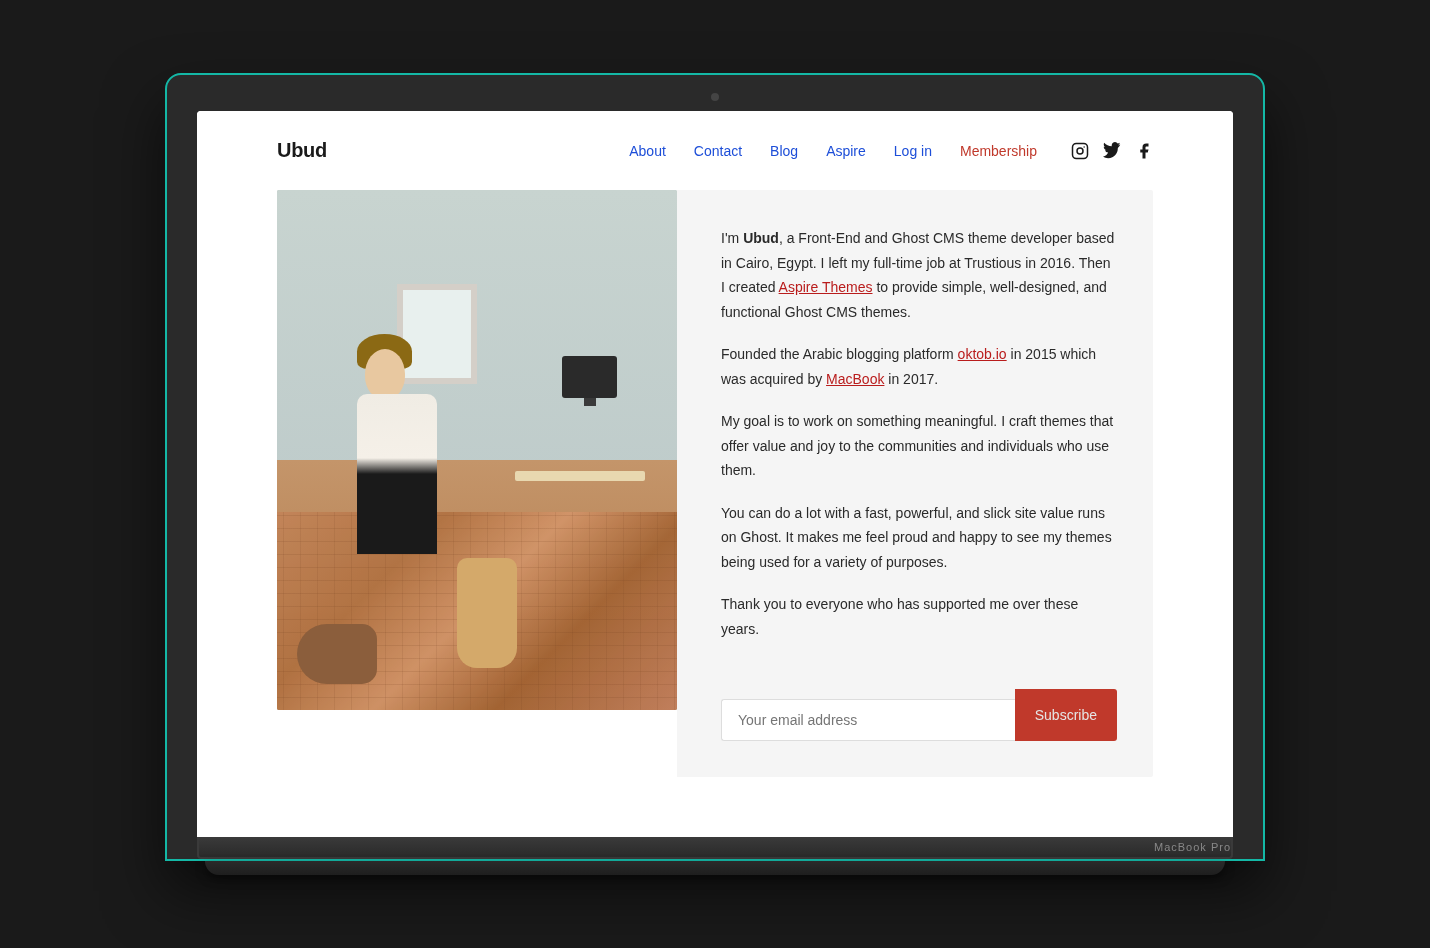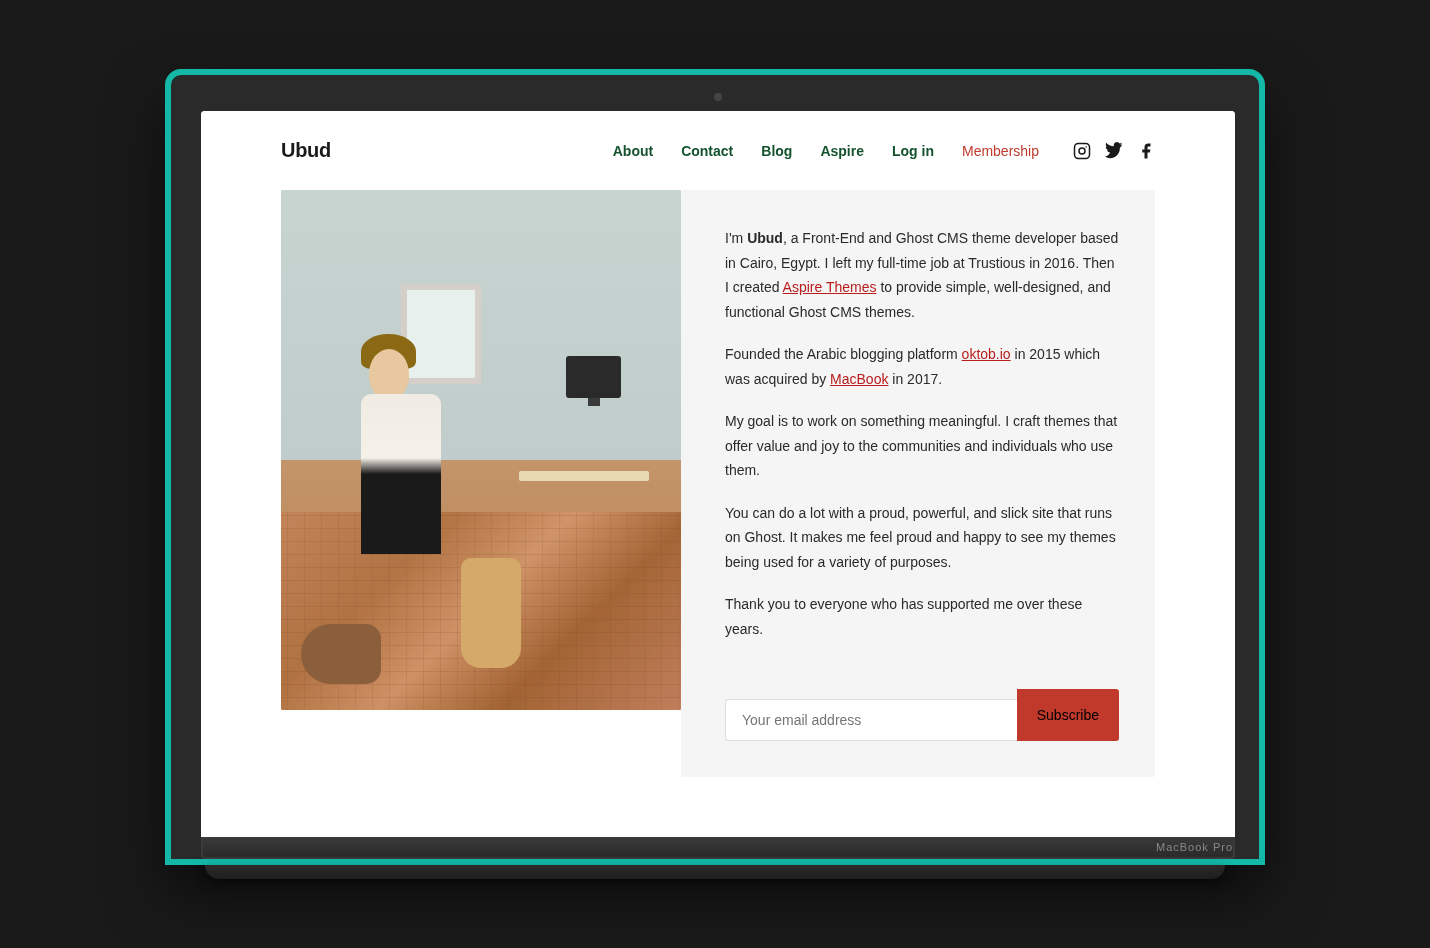--- a/index.html
+++ b/index.html
@@ -14,23 +14,23 @@
     }
 
     .laptop-outer {
       width: 1100px;
       position: relative;
     }
 
     .laptop-body {
       background: #2a2a2a;
       border-radius: 16px 16px 0 0;
-      padding: 18px 24px 0 30px;
+      padding: 18px 30px 0 30px;
       box-shadow: 0 30px 60px rgba(0,0,0,0.6);
-      border: 6px solid #14b8a6;
+      border: 2px solid #14b8a6;
     }
 
     .laptop-notch {
       width: 8px;
       height: 8px;
       background: #444;
       border-radius: 50%;
       margin: 0 auto 10px auto;
     }
 
@@ -89,23 +89,23 @@
     }
 
     .nav-right {
       display: flex;
       align-items: center;
       gap: 28px;
     }
 
     .nav-link {
       font-size: 14px;
-      color: #14532d;
+      color: #1d4ed8;
       text-decoration: none;
-      font-weight: 700;
+      font-weight: 400;
     }
 
     .nav-link.membership {
       color: #c0392b;
       font-weight: 500;
     }
 
     .nav-icons {
       display: flex;
       align-items: center;
@@ -324,21 +324,21 @@
       color: #999;
       background: #fff;
       outline: none;
       border-radius: 3px 0 0 3px;
       margin-top: 34px;
     }
 
     .subscribe-btn {
       padding: 12px 20px;
       background: #c0392b;
-      color: #000000;
+      color: #e5e5e5;
       border: none;
       font-size: 14px;
       font-weight: 500;
       cursor: pointer;
       border-radius: 0 3px 3px 0;
       white-space: nowrap;
       margin-top: 24px;
     }
   </style>
 </head>
@@ -404,21 +404,21 @@
 
           <div class="text-panel">
             <div class="about-text">
               <p>
                 I'm <span class="bold-name">Ubud</span>, a Front-End and Ghost CMS theme developer based in Cairo, Egypt. I left my full-time job at Trustious in 2016. Then I created <a class="underline-link">Aspire Themes</a> to provide simple, well-designed, and functional Ghost CMS themes.
               </p>
               <p>
                 Founded the Arabic blogging platform <a class="underline-link">oktob.io</a> in 2015 which was acquired by <a class="underline-link">MacBook</a> in 2017.
               </p>
               <p>My goal is to work on something meaningful. I craft themes that offer value and joy to the communities and individuals who use them.</p>
-              <p>You can do a lot with a proud, powerful, and slick site that runs on Ghost. It makes me feel proud and happy to see my themes being used for a variety of purposes.</p>
+              <p>You can do a lot with a fast, powerful, and slick site value runs on Ghost. It makes me feel proud and happy to see my themes being used for a variety of purposes.</p>
               <p>Thank you to everyone who has supported me over these years.</p>
             </div>
 
             <div class="subscribe-row">
               <input class="email-input" type="email" placeholder="Your email address" style="">
               <button class="subscribe-btn">Subscribe</button>
             </div>
           </div>
         </div>
 

